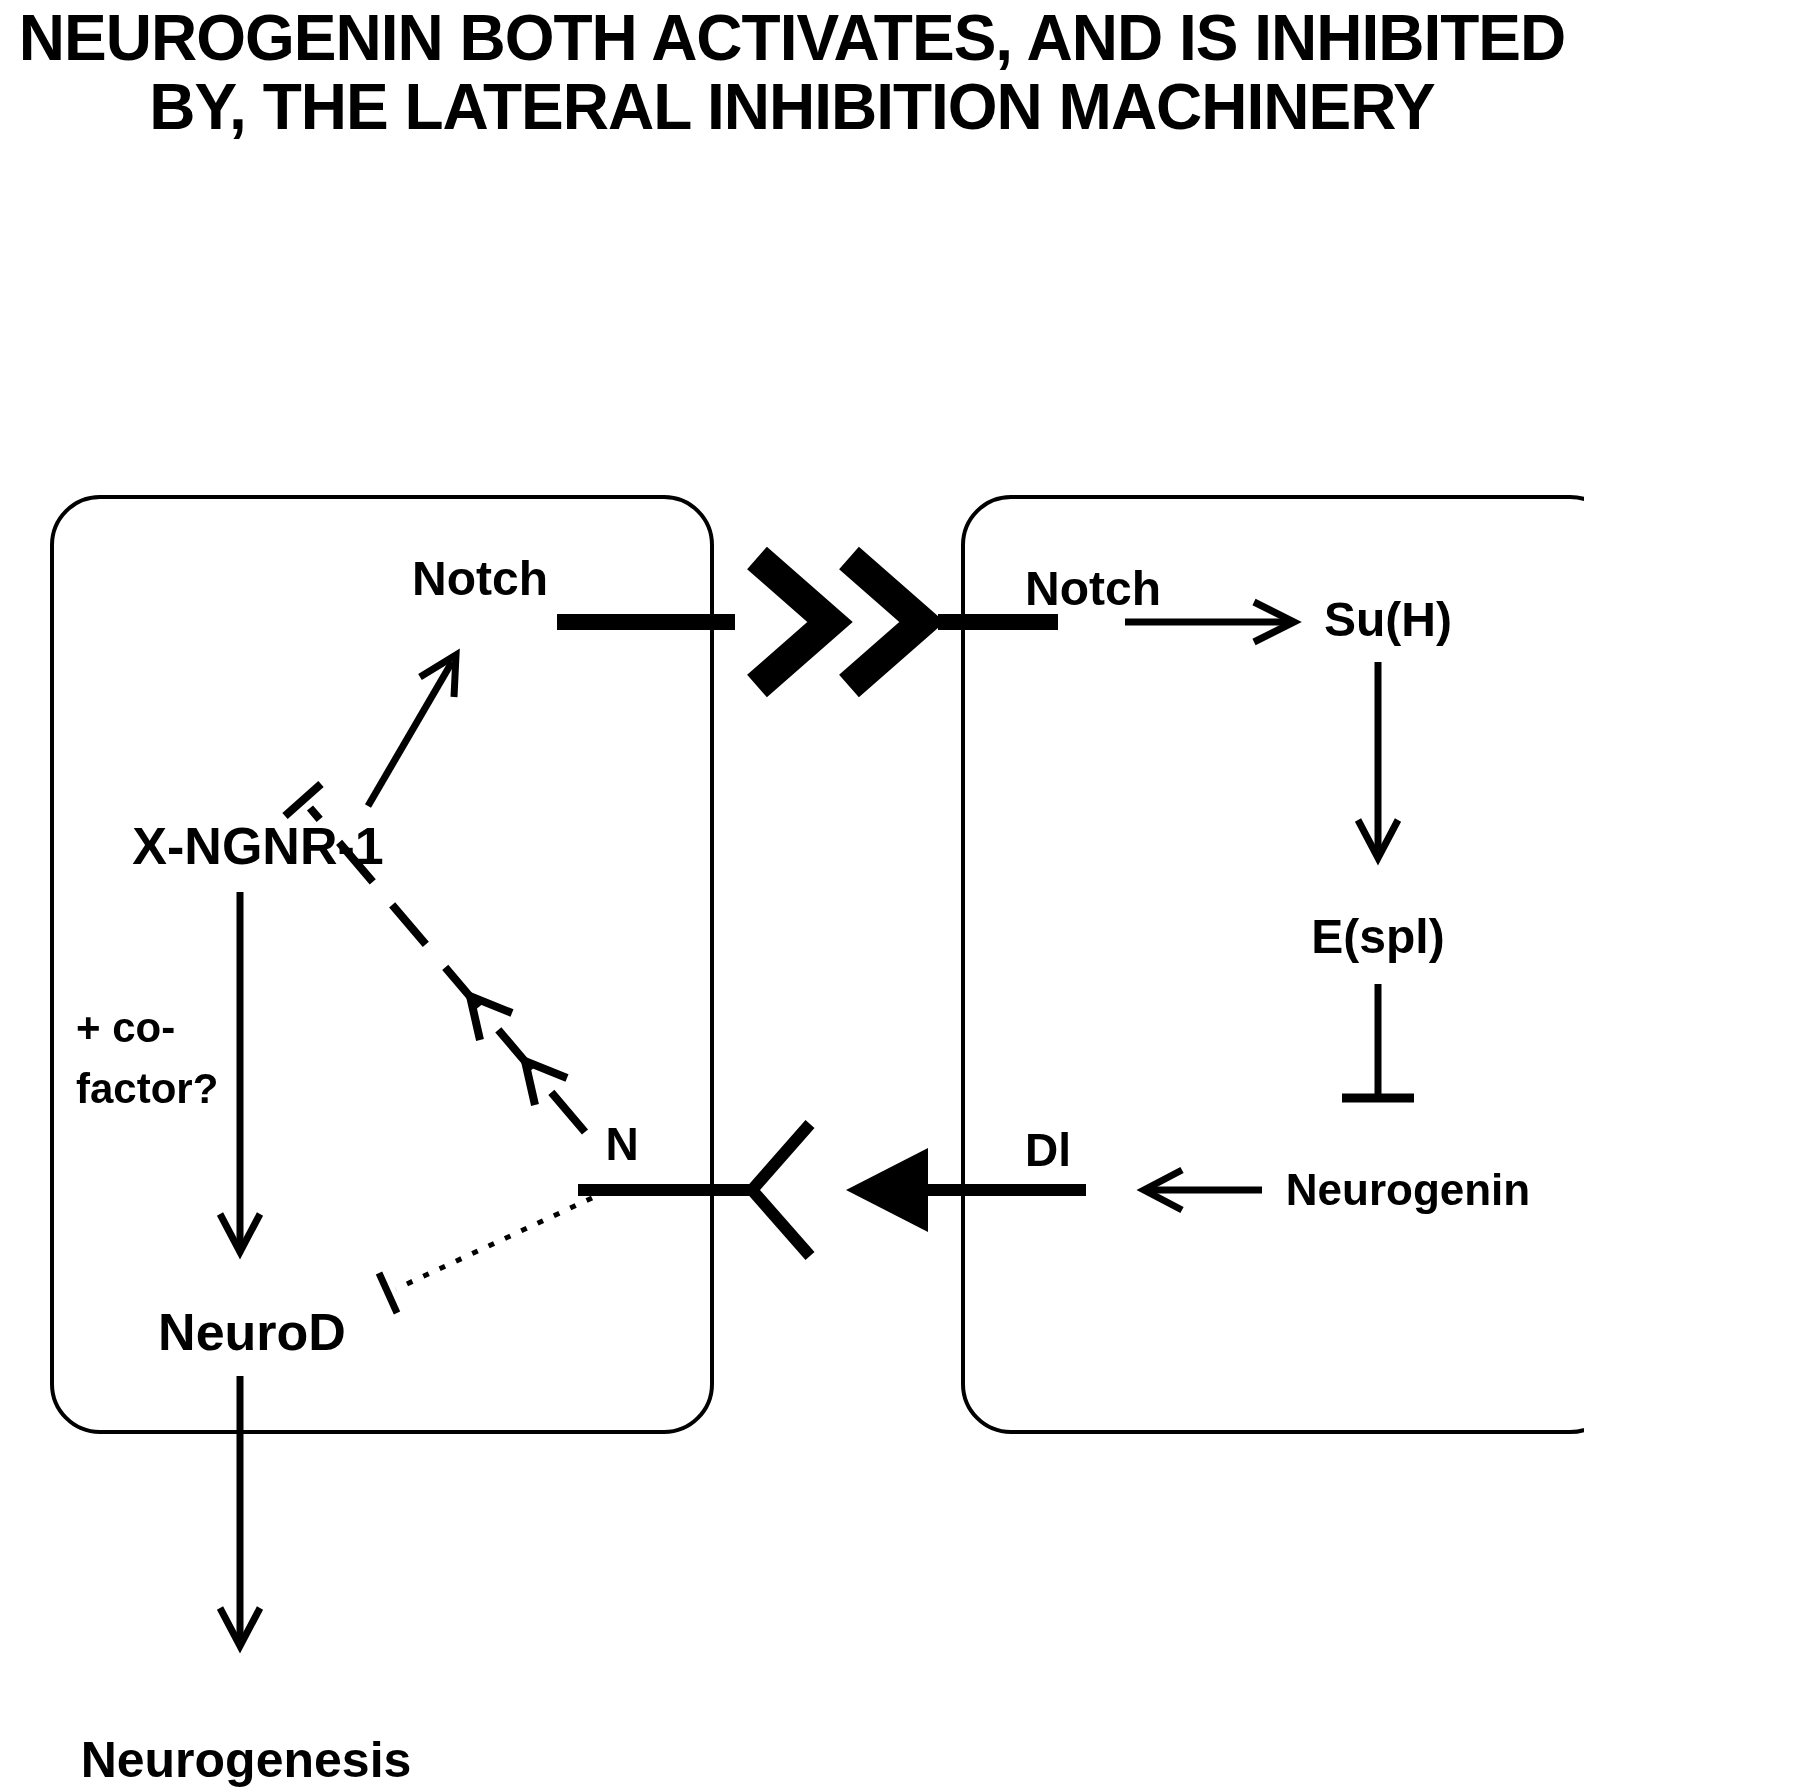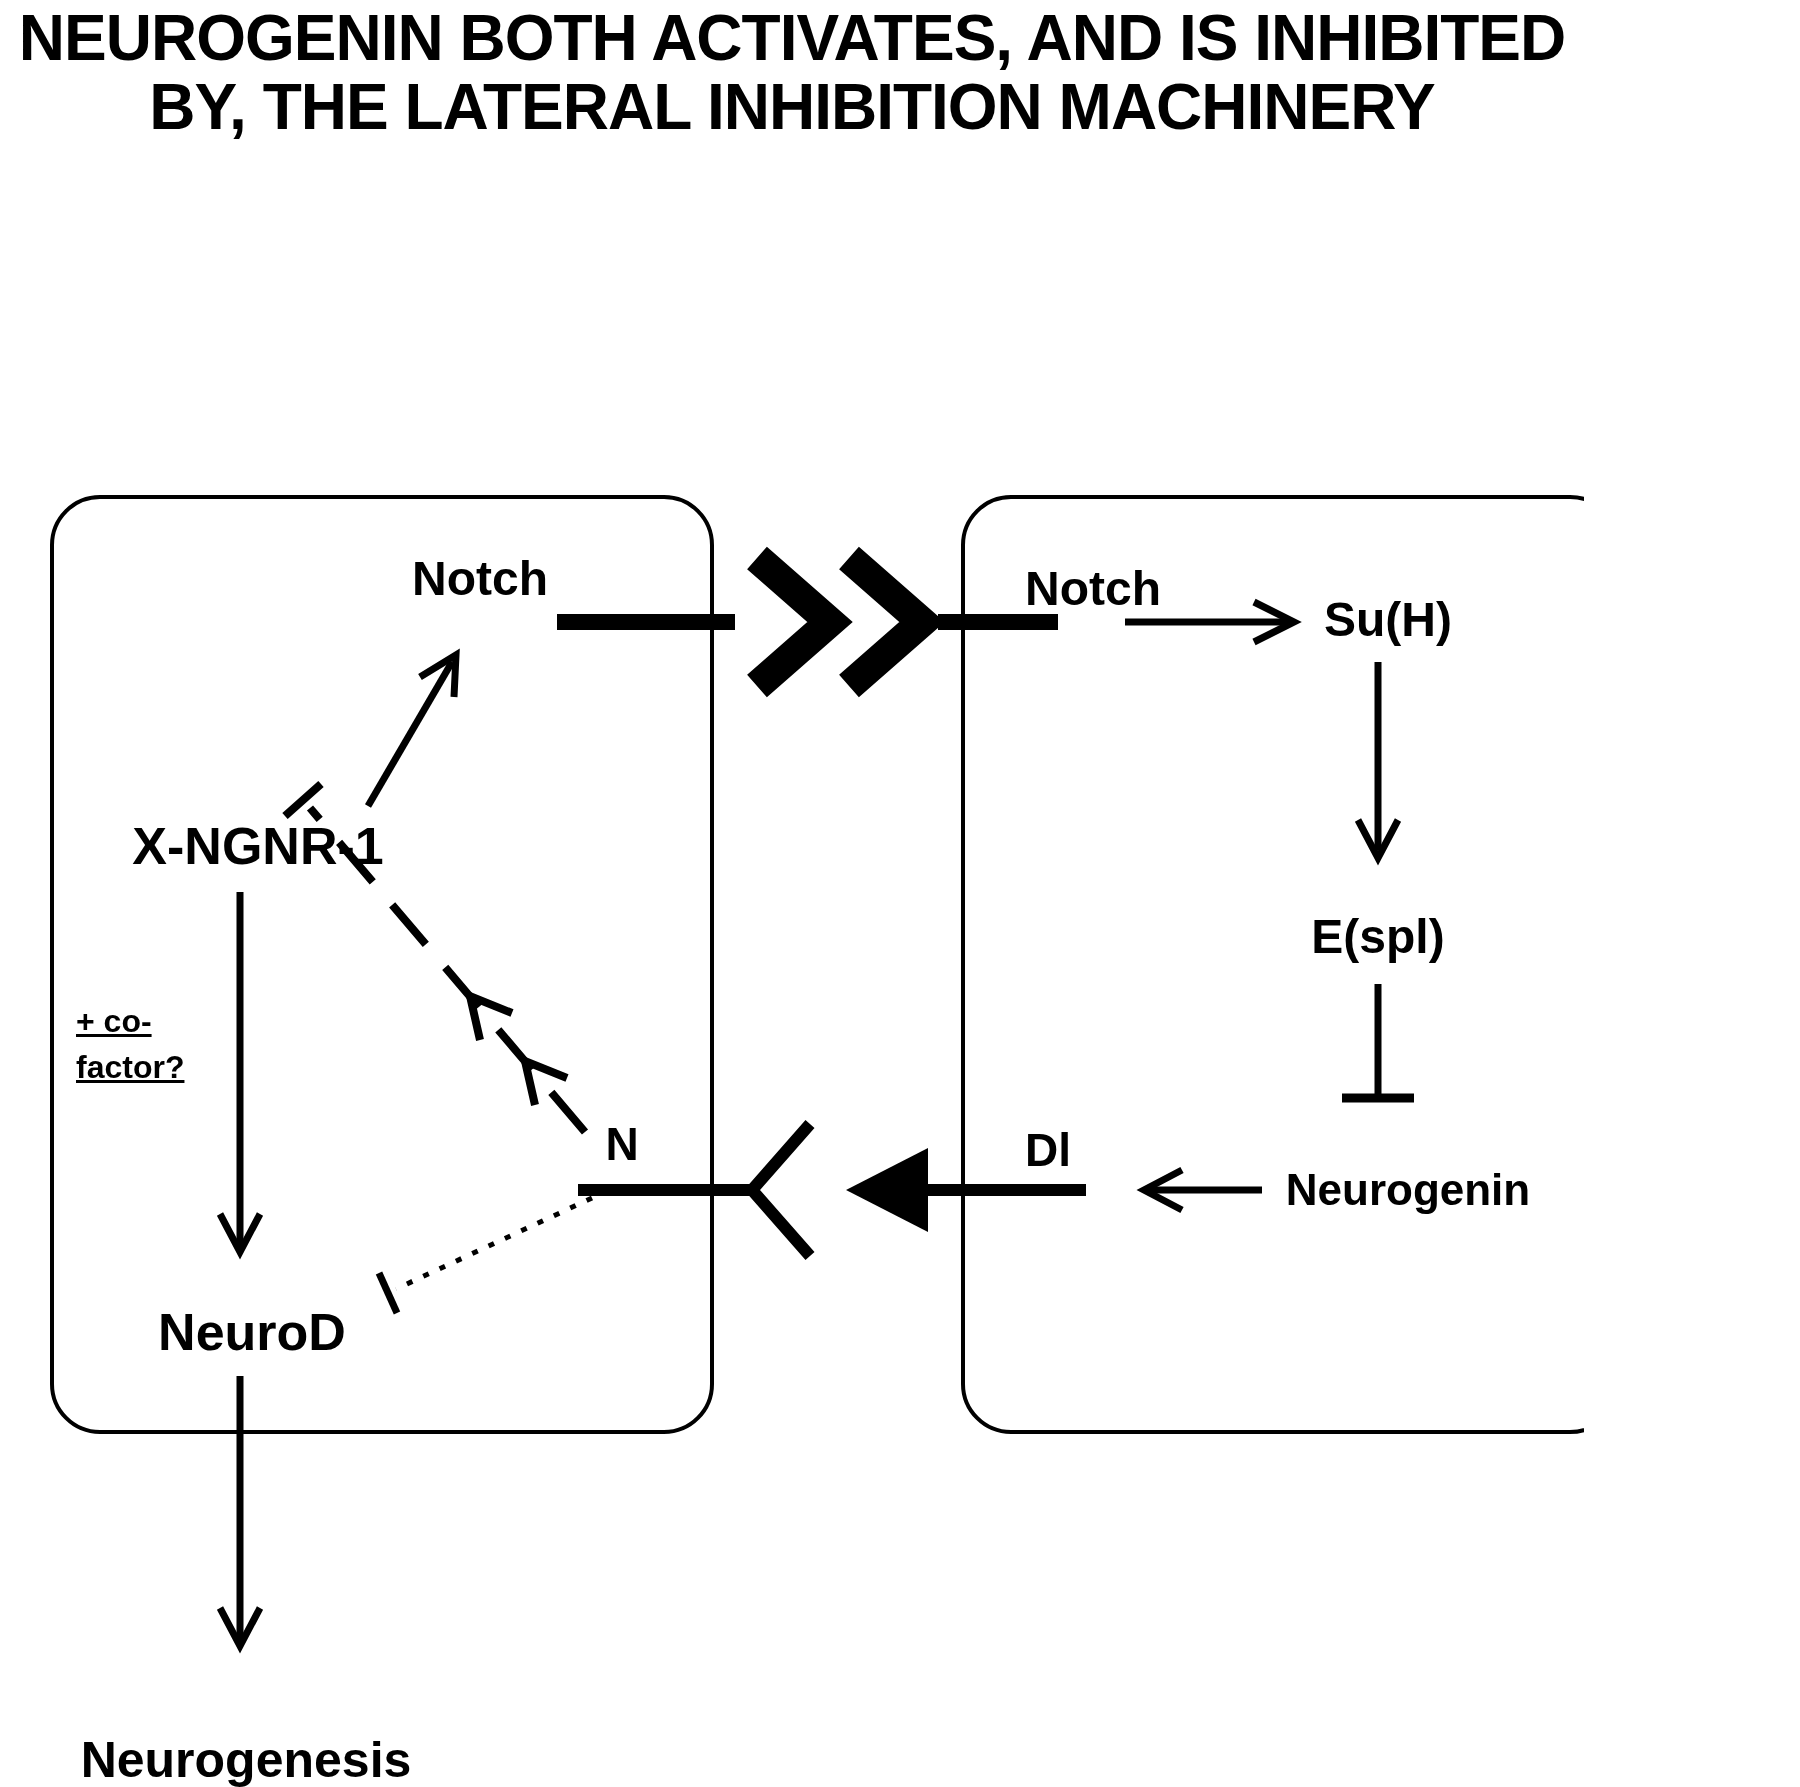--- a/index.html
+++ b/index.html
@@ -15,21 +15,21 @@
   .lbl{
     position:absolute;transform:translate(-50%,-50%);
     font-weight:bold;white-space:nowrap;
   }
   .f48{font-size:48px;}
   .f46{font-size:46px;}
   .f44{font-size:44px;}
   .f52{font-size:52px;}
   .f50{font-size:50px;margin-top:8px;}
   .cofactor{
-    position:absolute;left:76px;top:998px;font-weight:bold;font-size:32px;line-height:1.45;text-decoration:underline;
+    position:absolute;left:76px;top:998px;font-weight:bold;font-size:42px;line-height:1.45;
   }
 </style>
 </head>
 <body>
 
 <div class="stage">
 
   <svg viewBox="0 0 1800 1787">
 
     <rect x="52" y="497" width="660" height="935" rx="48" ry="48" fill="none" stroke="#000" stroke-width="4"></rect>

